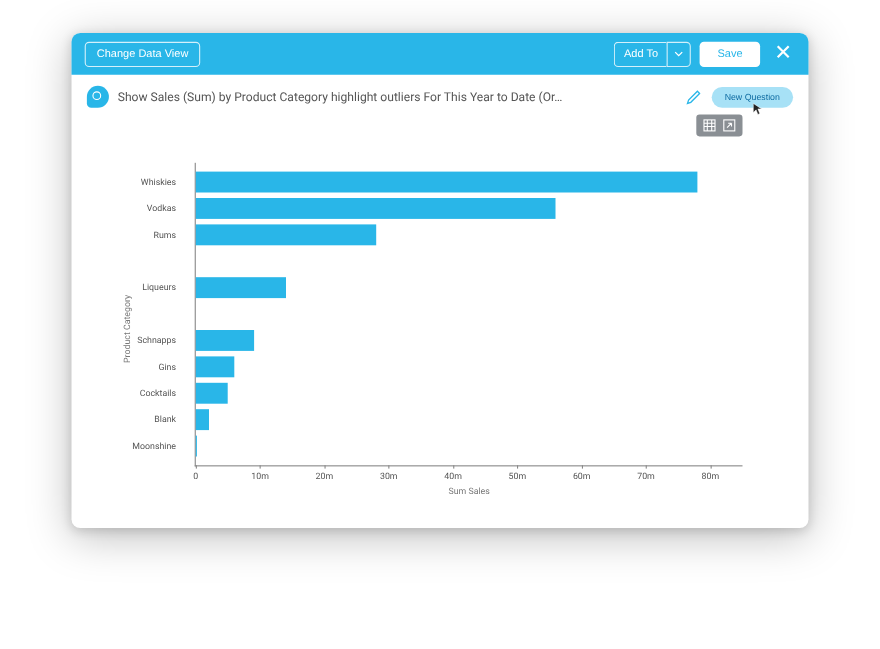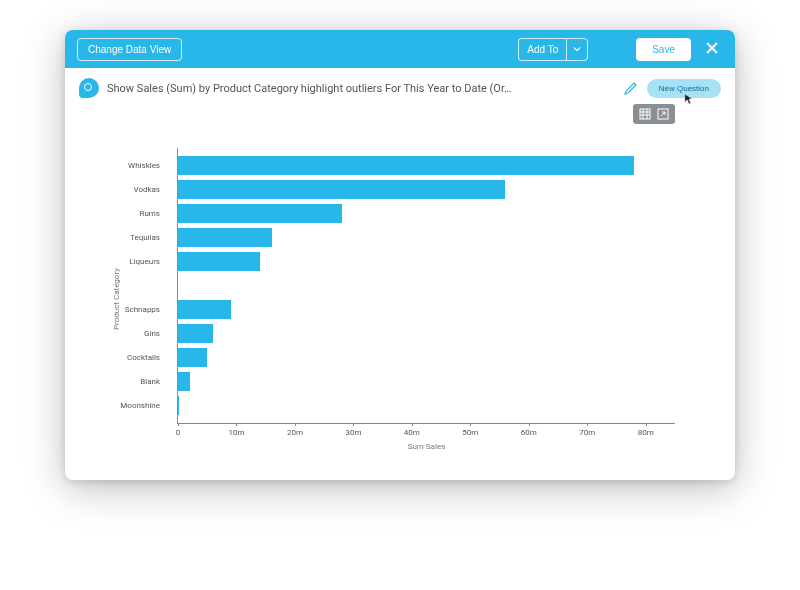--- a/index.html
+++ b/index.html
@@ -68,21 +68,20 @@
   }
   .save-btn {
     background: #fff;
     color: #29b6e8;
     border: none;
     font-size: 10px;
     padding: 6px 16px;
     border-radius: 4px;
     cursor: pointer;
     margin-right: 10px;
-    margin-left: 40px;
   }
   .close-x {
     color: #fff;
     font-size: 18px;
     cursor: pointer;
     padding: 0 4px;
     line-height: 1;
   }
   .query-row {
     display: flex;
@@ -298,24 +297,20 @@
             <div class="bar-cat">Whiskies</div>
             <div class="bar" style="width: 91.7647%; background: rgb(41, 182, 232);"></div>
           </div>
           <div class="bar-row" style="top: 11.6873%; height: 6.80727%; width: 100%;">
             <div class="bar-cat">Vodkas</div>
             <div class="bar" style="width: 65.8824%; background: rgb(41, 182, 232);"></div>
           </div>
           <div class="bar-row" style="top: 20.4145%; height: 6.80727%; width: 100%;">
             <div class="bar-cat">Rums</div>
             <div class="bar" style="width: 32.9412%; background: rgb(41, 182, 232);"></div>
-          </div>
-          <div class="bar-row" style="top: 29.1418%; height: 6.80727%; width: 100%;">
-            <div class="bar-cat">Tequilas</div>
-            <div class="bar" style="width: 18.8235%; background: rgb(41, 182, 232);"></div>
           </div>
           <div class="bar-row" style="top: 37.8691%; height: 6.80727%; width: 100%;">
             <div class="bar-cat">Liqueurs</div>
             <div class="bar" style="width: 16.4706%; background: rgb(41, 182, 232);"></div>
           </div>
           <div class="bar-row" style="top: 55.3236%; height: 6.80727%; width: 100%;">
             <div class="bar-cat">Schnapps</div>
             <div class="bar" style="width: 10.5882%; background: rgb(41, 182, 232);"></div>
           </div>
           <div class="bar-row" style="top: 64.0509%; height: 6.80727%; width: 100%;">

